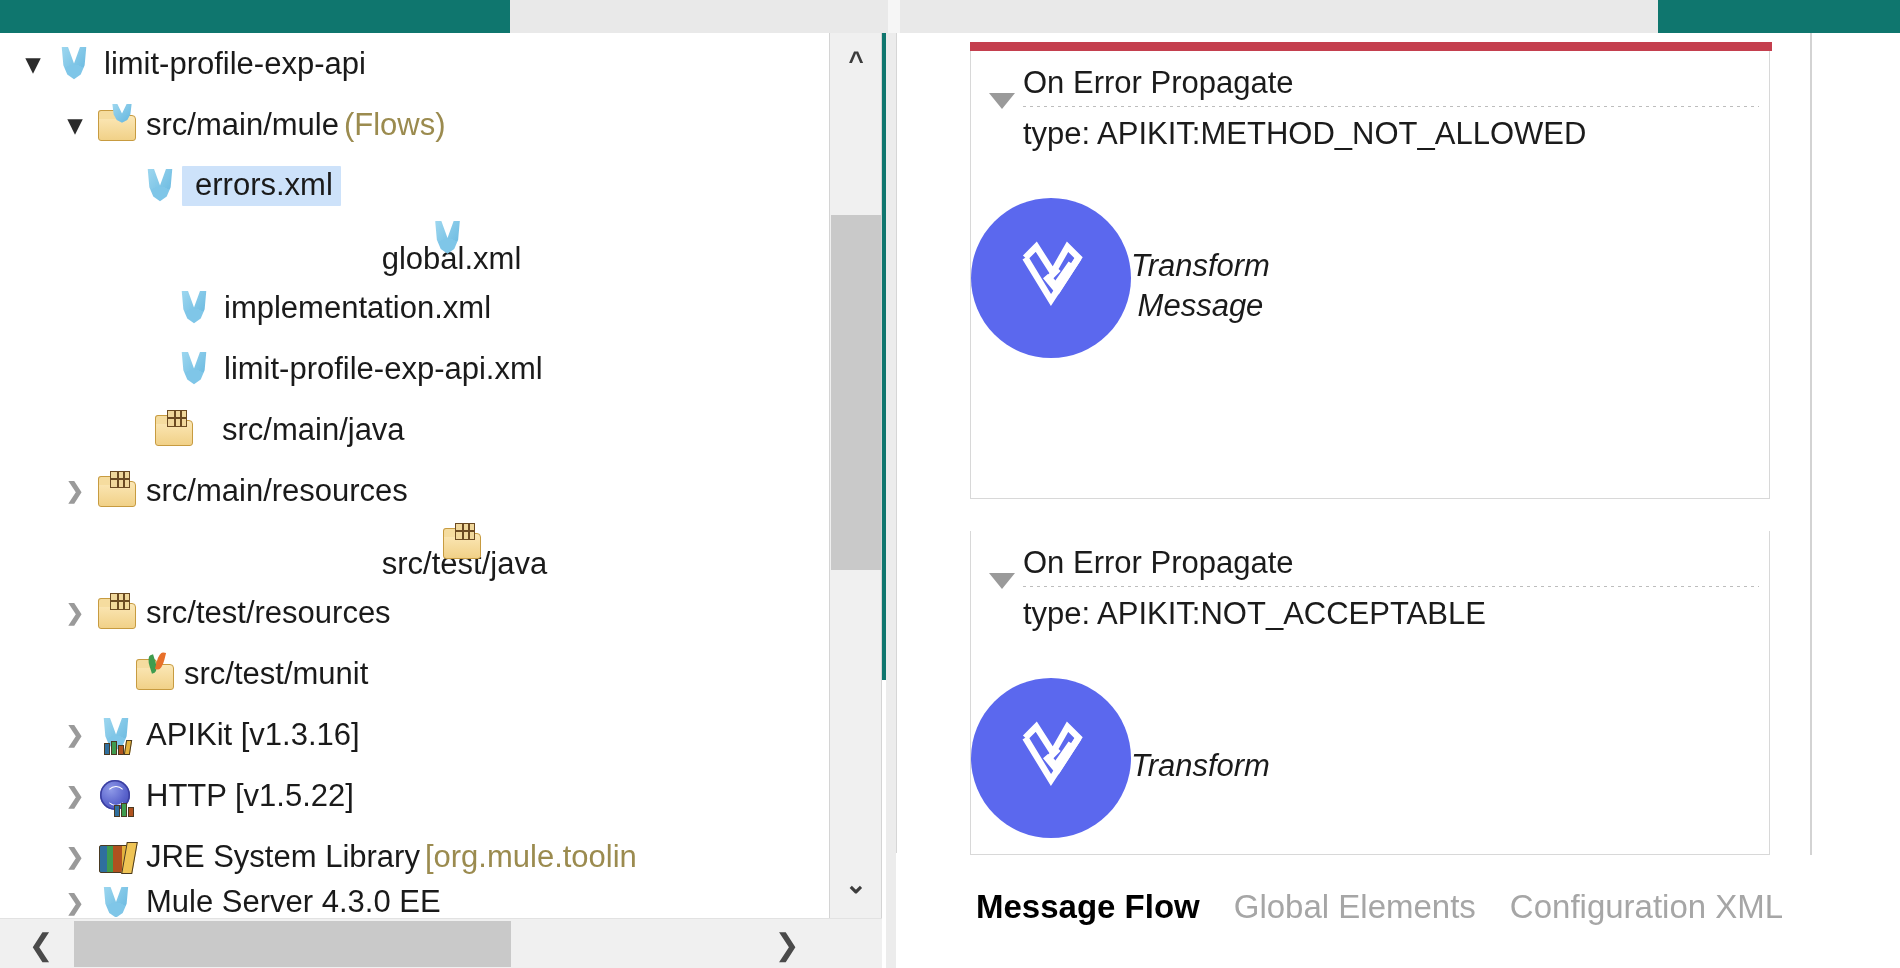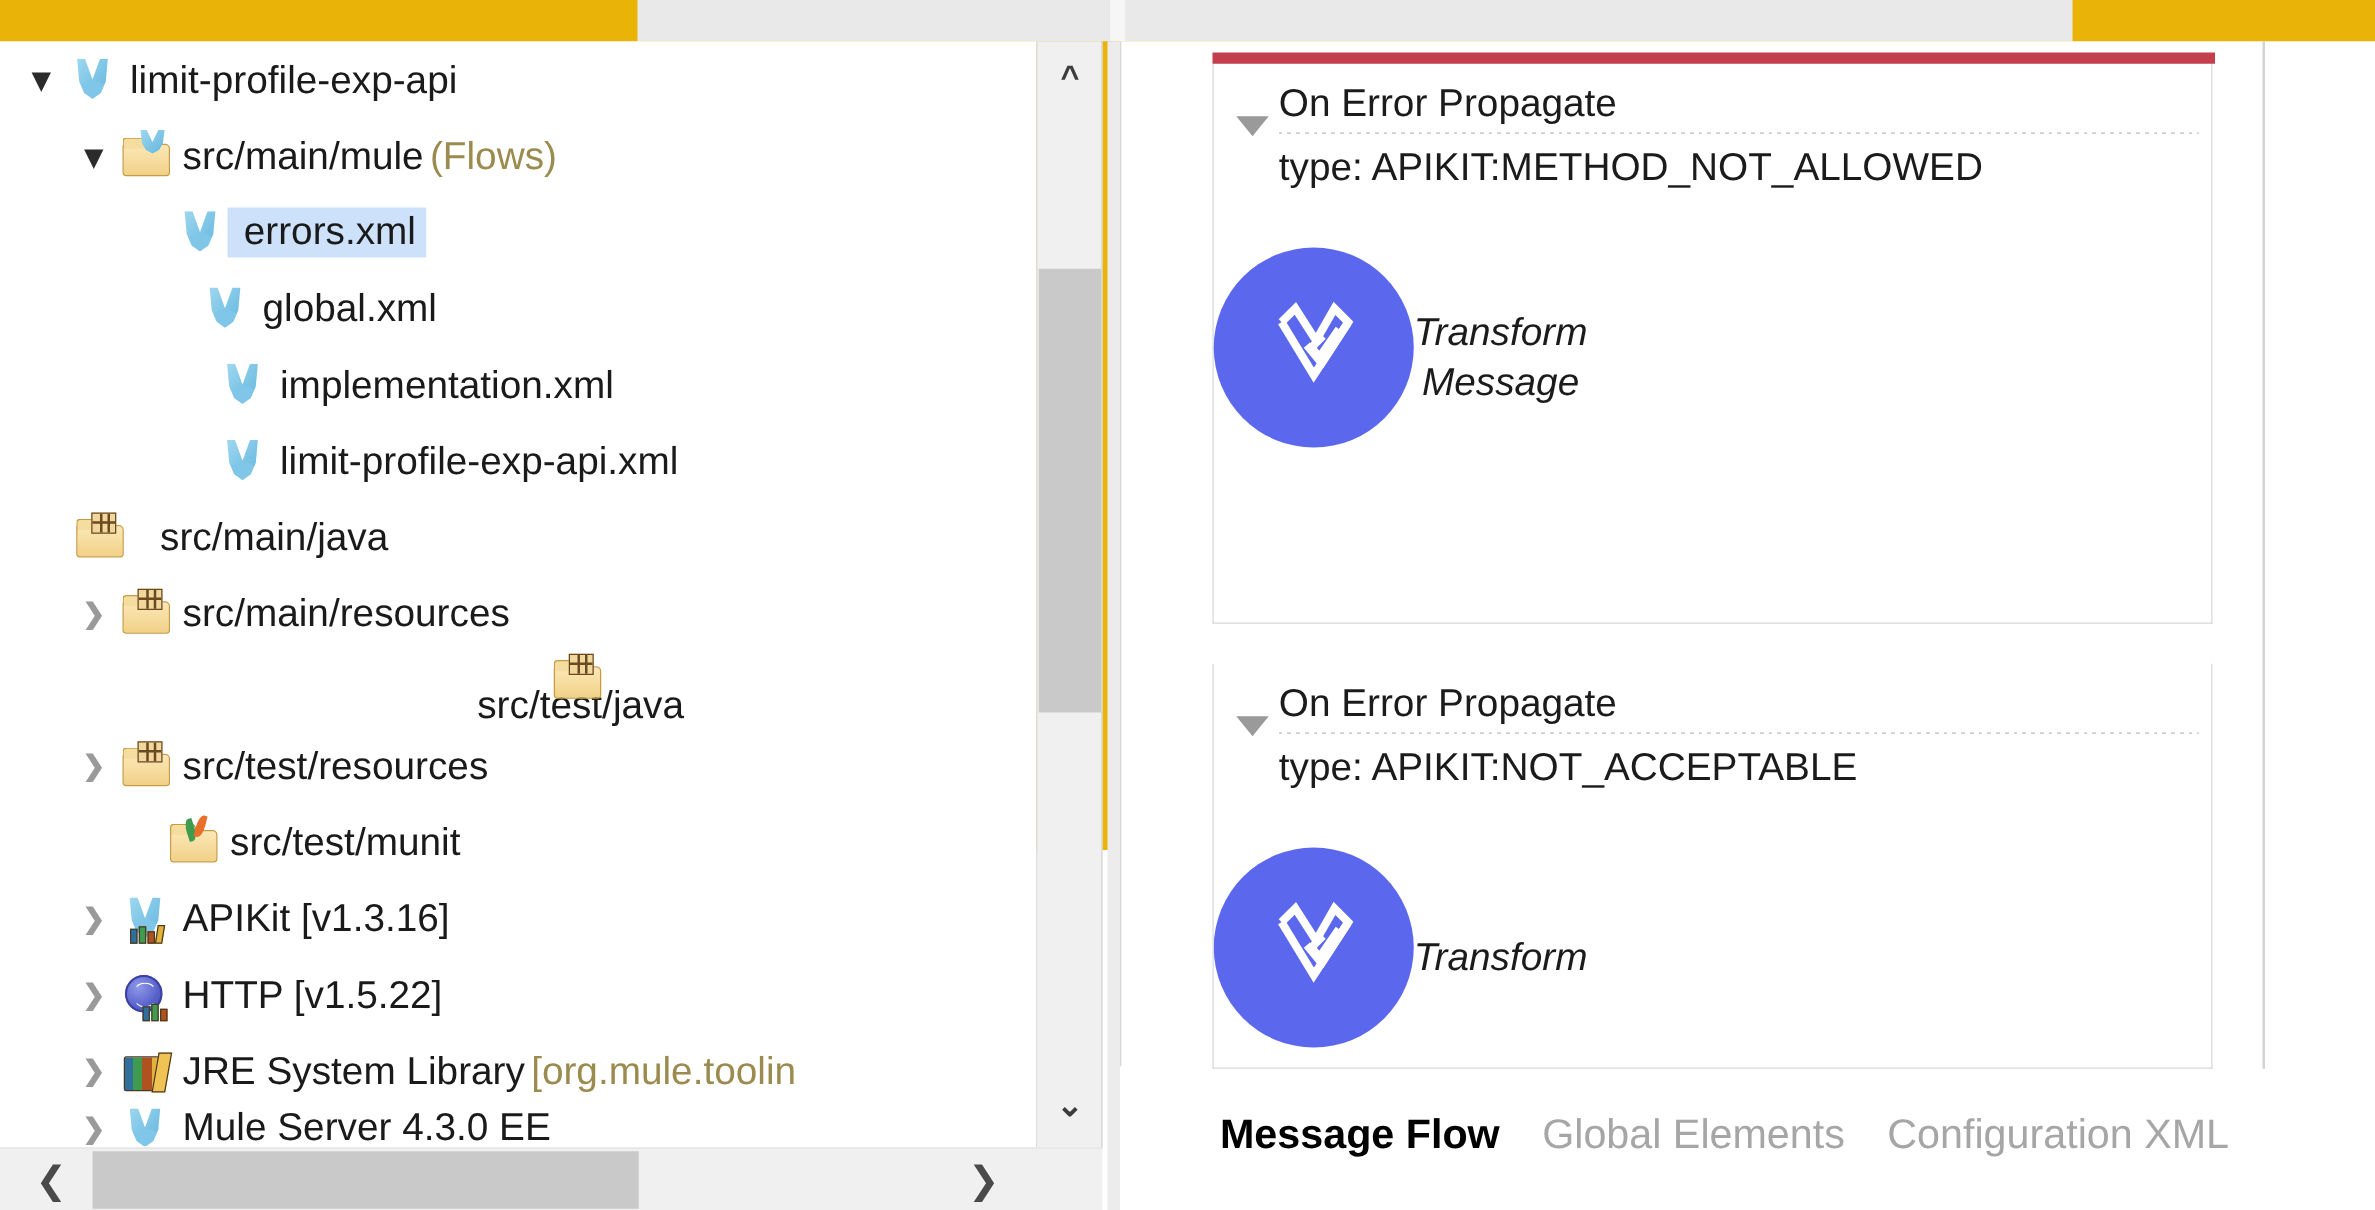--- a/index.html
+++ b/index.html
@@ -4,21 +4,21 @@
 <style>
   * { box-sizing: border-box; margin: 0; padding: 0; }
   html, body {
     width: 1900px; height: 968px;
     background: #ffffff;
     font-family: "Liberation Sans", sans-serif;
     overflow: hidden;
   }
 
   
-  #app { position: relative; width: 1900px; height: 680px; background: #eab308; }
+  #app { position: relative; width: 1900px; height: 680px; background: #0f766e; }
 
   .top-strip {
     position: absolute; top: 0; height: 33px;
     background: #e9e9e9;
   }
   #top-strip-left  { left: 510px;  width: 378px; }
   #top-strip-right { left: 900px;  width: 758px; }
   #top-strip-tab   { position:absolute; top:0; left:888px; width:12px; height:33px; background:#f6f6f6; }
 
   
@@ -273,39 +273,39 @@
         <span class="label">src/main/mule</span>
         <span class="label suffix-grey">(Flows)</span>
       </div>
 
       <div class="tree-row row-sel" style="padding-left:80px;margin-left:20px;">
         <span class="twisty empty"></span>
         <span class="ico ico-mule"></span>
         <span class="label-box"><span class="label">errors.xml</span></span>
       </div>
 
-      <div class="tree-row" style="padding-left:120px;">
+      <div class="tree-row" style="padding-left:68px;flex-direction:column;">
         <span class="twisty empty"></span>
         <span class="ico ico-mule"></span>
         <span class="label">global.xml</span>
       </div>
 
       <div class="tree-row" style="padding-left:134px;">
         <span class="twisty empty"></span>
         <span class="ico ico-mule"></span>
         <span class="label">implementation.xml</span>
       </div>
 
       <div class="tree-row" style="padding-left:134px;">
         <span class="twisty empty"></span>
         <span class="ico ico-mule"></span>
         <span class="label">limit-profile-exp-api.xml</span>
       </div>
 
-      <div class="tree-row" style="gap:19px;">
+      <div class="tree-row" style="padding-left:94px;gap:19px;">
         <span class="twisty empty"></span>
         <span class="ico ico-folder">
             <span class="deco-java">
               <i></i>
               <i></i>
               <i></i>
             </span>
           </span>
         <span class="label">src/main/java</span>
       </div>

